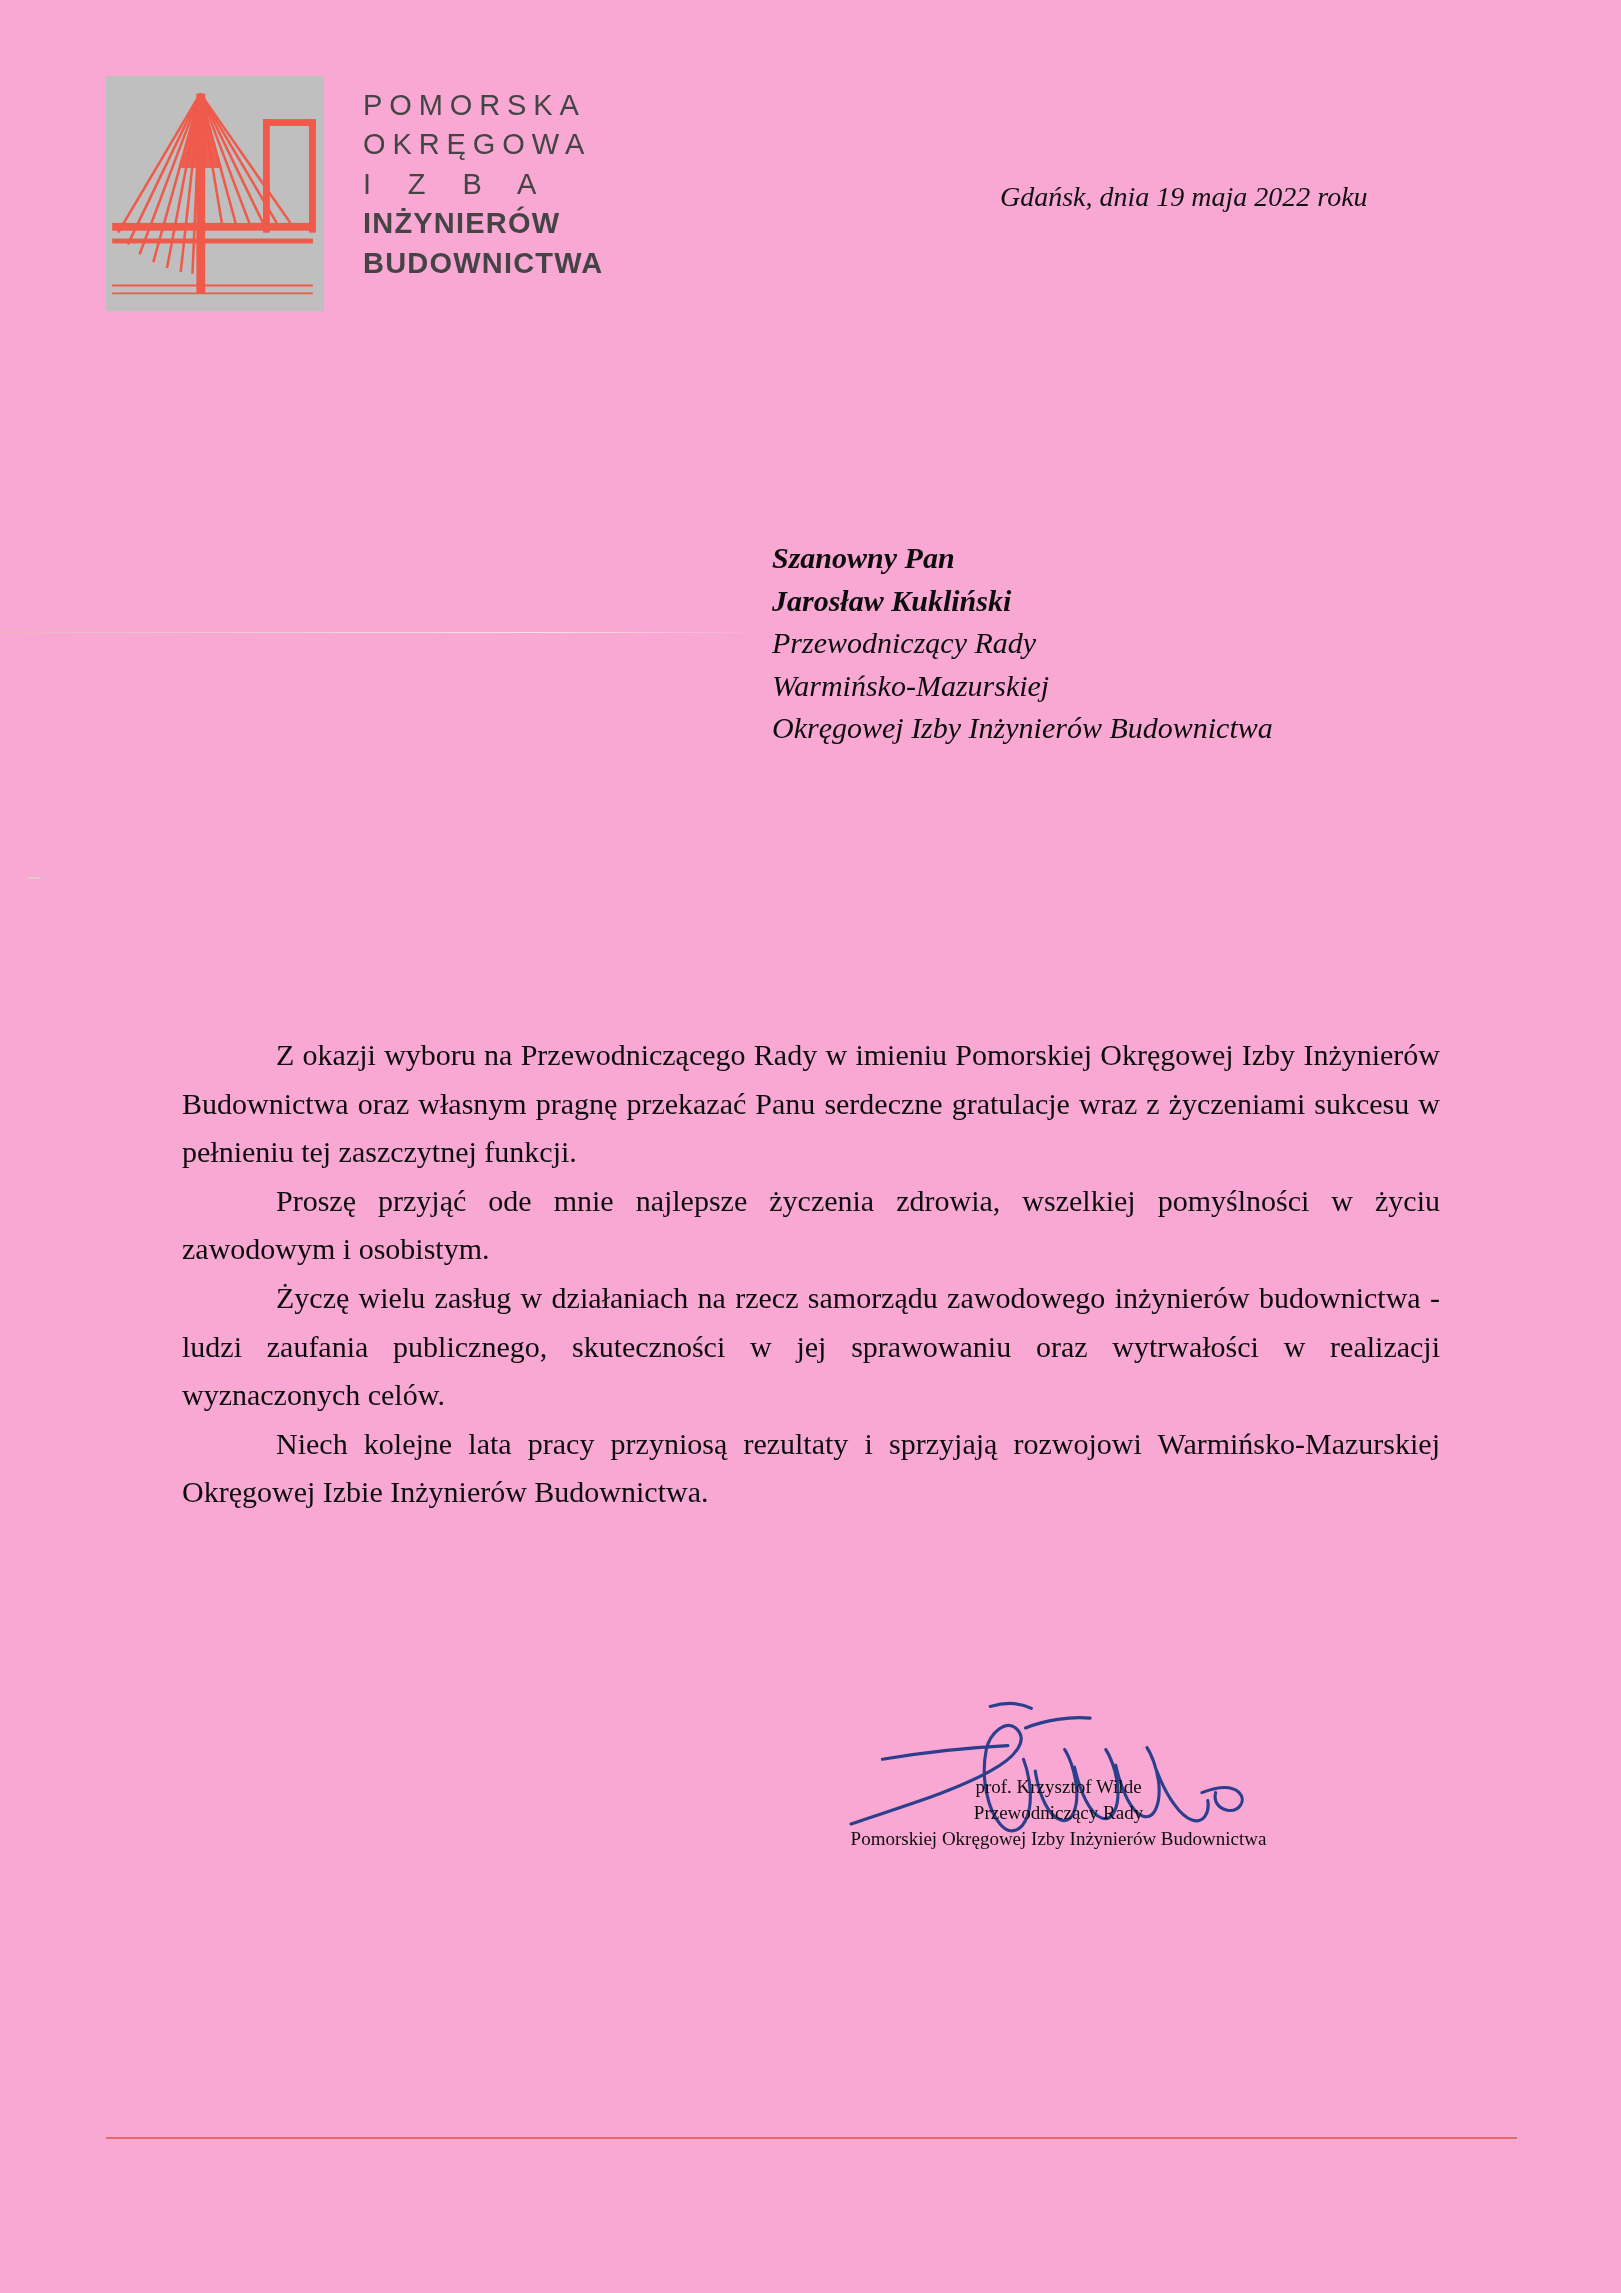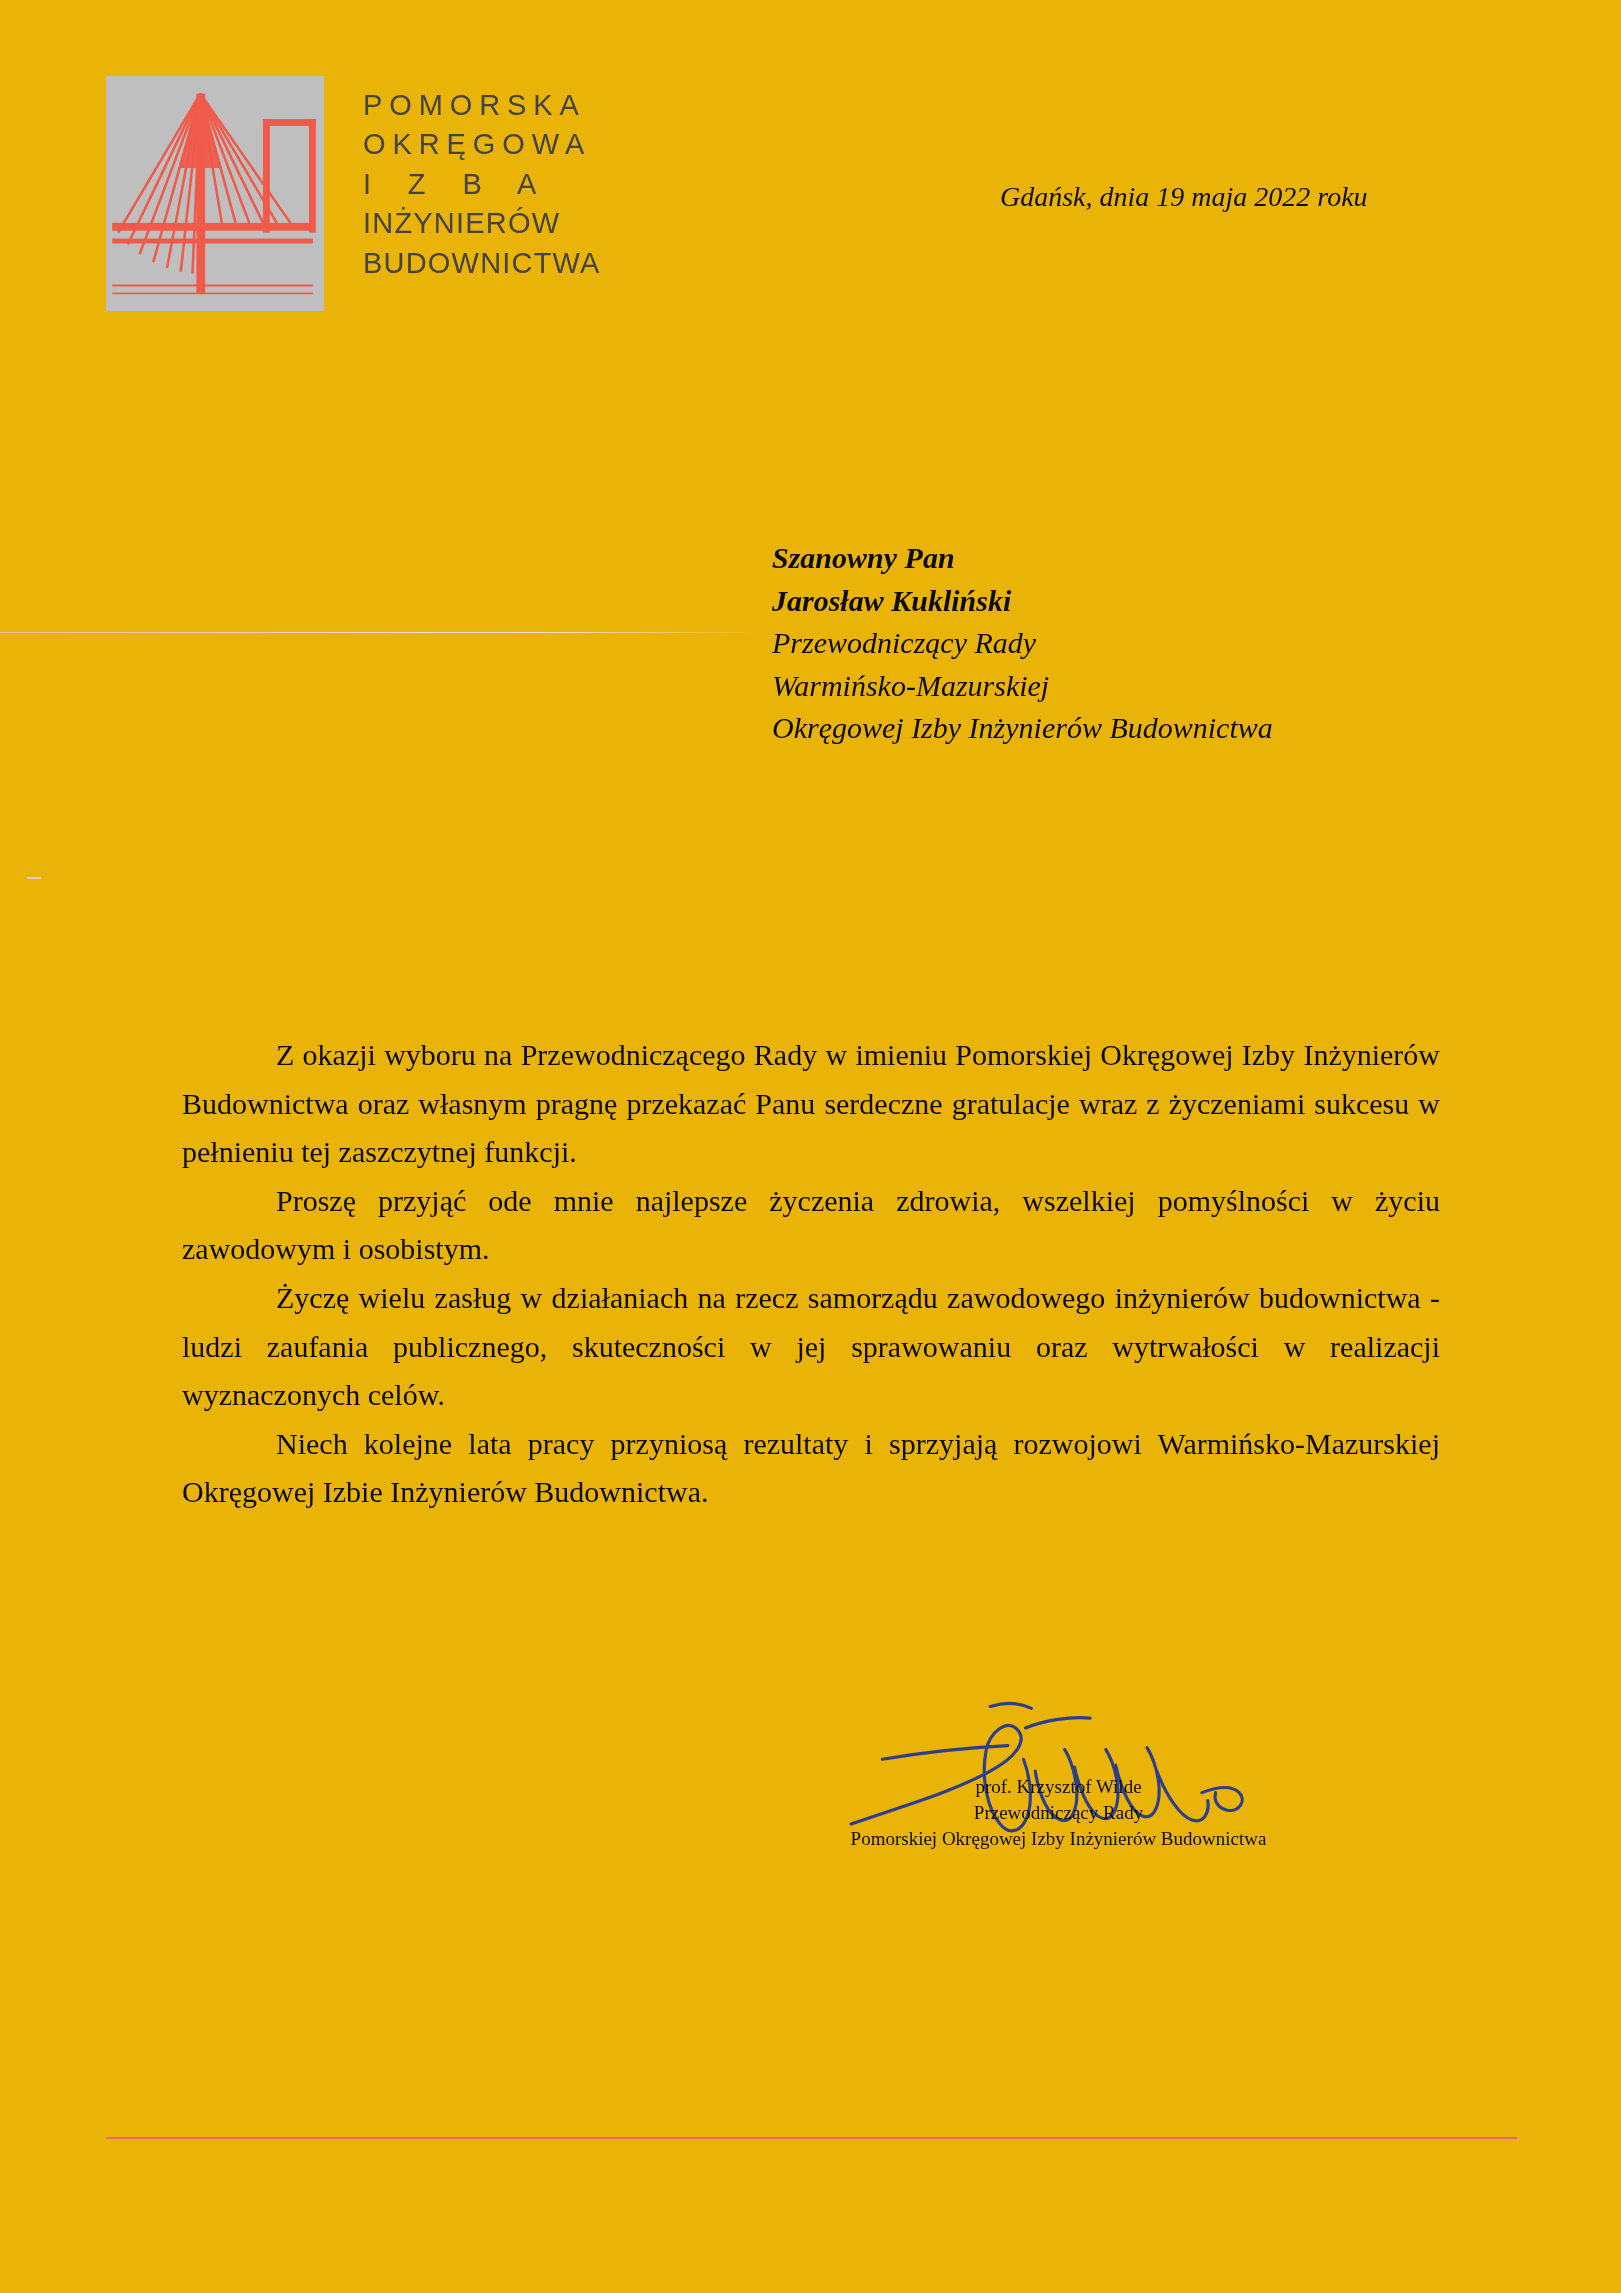--- a/index.html
+++ b/index.html
@@ -12,21 +12,21 @@
     height: 2294px;
     position: relative;
     font-family: "Liberation Serif", serif;
     color: #111111;
     overflow: hidden;
   }
 
   .page {
     position: absolute;
     inset: 0;
-    background: #eab308;
+    background: #f9a8d4;
   }
 
   
   .letterhead {
     position: absolute;
     top: 76px;
     left: 106px;
     display: flex;
     align-items: flex-start;
   }
@@ -49,20 +49,21 @@
     color: #444444;
     font-size: 29px;
     line-height: 1.36;
   }
   .logo-text .ln {
     letter-spacing: 6.9px;
     white-space: pre;
   }
   .logo-text .ln.tight {
     letter-spacing: 1.2px;
+    font-weight: bold;
   }
 
   
   .date-line {
     position: absolute;
     top: 181px;
     left: 1000px;
     font-family: Liberation Serif, serif;
     font-style: italic;
     font-size: 28px;

